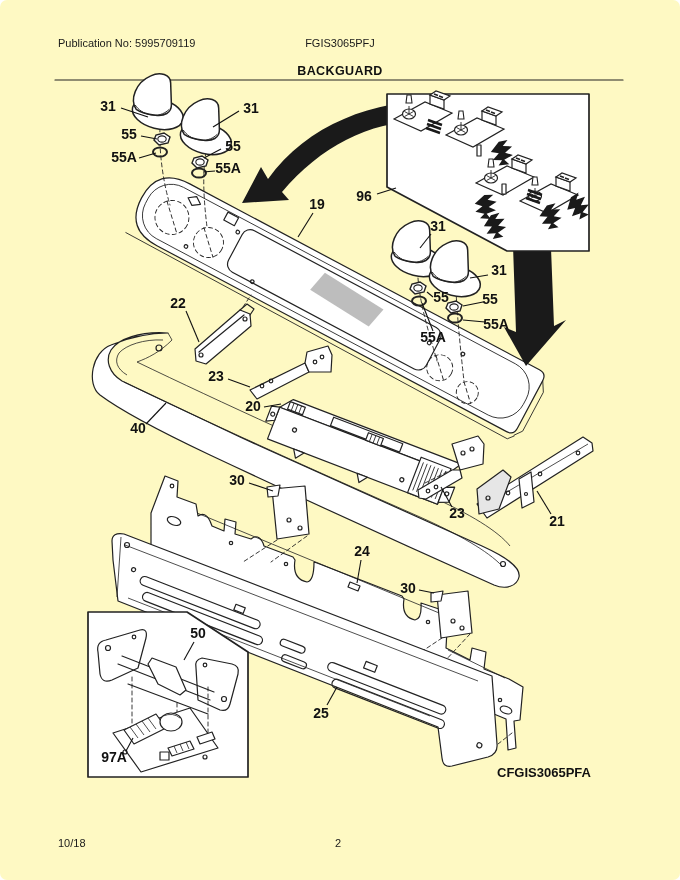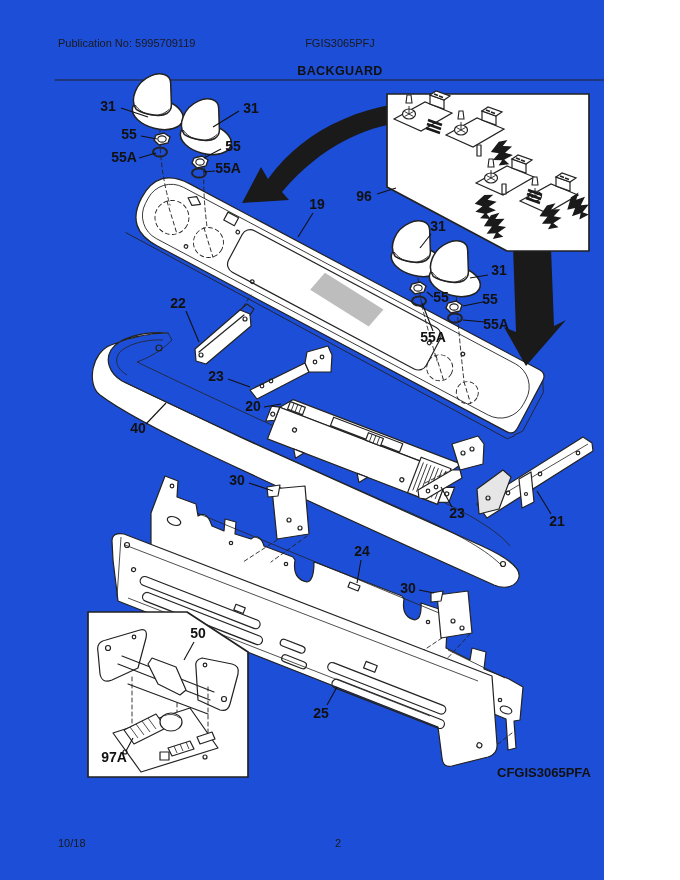--- a/index.html
+++ b/index.html
@@ -1,17 +1,17 @@
 <!DOCTYPE html>
 <html><head>
 <meta charset="utf-8">
 <style>
   html,body{margin:0;padding:0;background:#fff;}
-  .page{position:relative;width:604px;height:880px;background:#1d4ed8;overflow:hidden;
-        font-family:"Liberation Sans","DejaVu Sans",sans-serif;}
+  .page{position:relative;width:680px;height:880px;background:#fef9c3;overflow:hidden;
+        font-family:"Liberation Sans","DejaVu Sans",sans-serif;border-radius:7px;}
   svg{position:absolute;left:0;top:0;}
   .hdr{font:11px "Liberation Sans",sans-serif;fill:#1a1a1a;}
   .ttl{font:bold 12.5px "Liberation Sans",sans-serif;fill:#111;letter-spacing:.4px;}
   .code{font:bold 13px "Liberation Sans",sans-serif;fill:#111;}
   .lbl{font:bold 14px "Liberation Sans",sans-serif;fill:#111;}
   .s{stroke:#222;stroke-width:1.2;fill:none;stroke-linejoin:round;stroke-linecap:round;}
   .sf{stroke:#222;stroke-width:1.2;fill:#fff;stroke-linejoin:round;}
   .sf2{stroke:#222;stroke-width:1.7;fill:#fff;stroke-linejoin:round;}
   .thin{stroke:#222;stroke-width:.8;fill:none;}
   .dash{stroke:#222;stroke-width:.9;fill:none;stroke-dasharray:4 3;stroke-linecap:round;}

